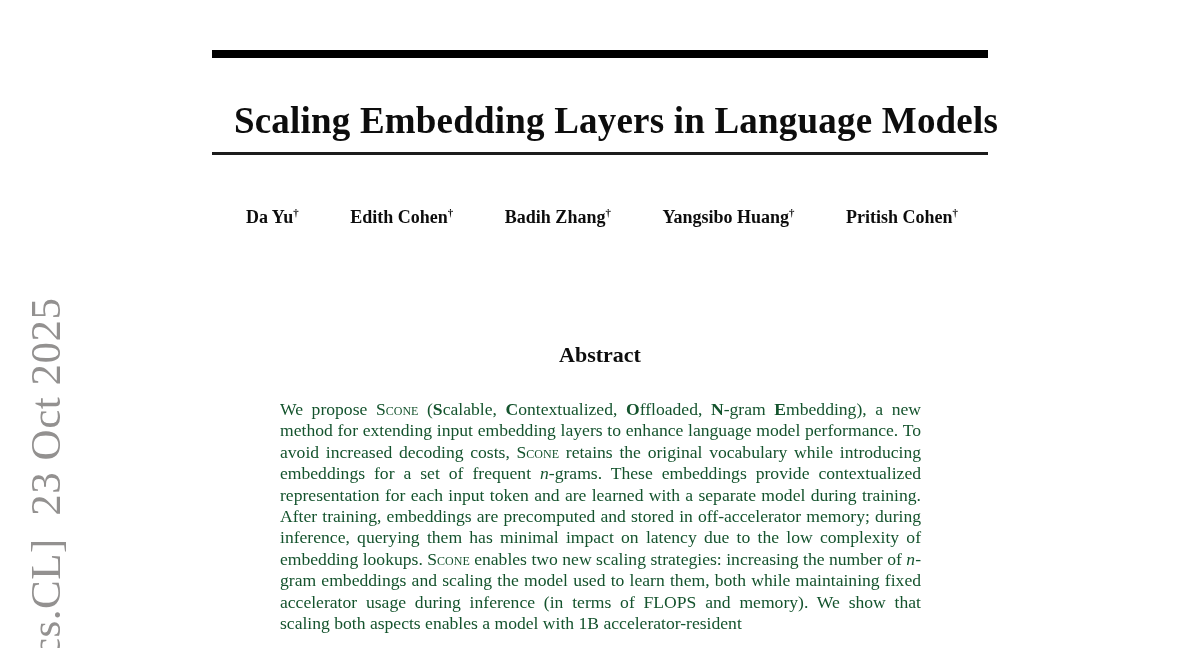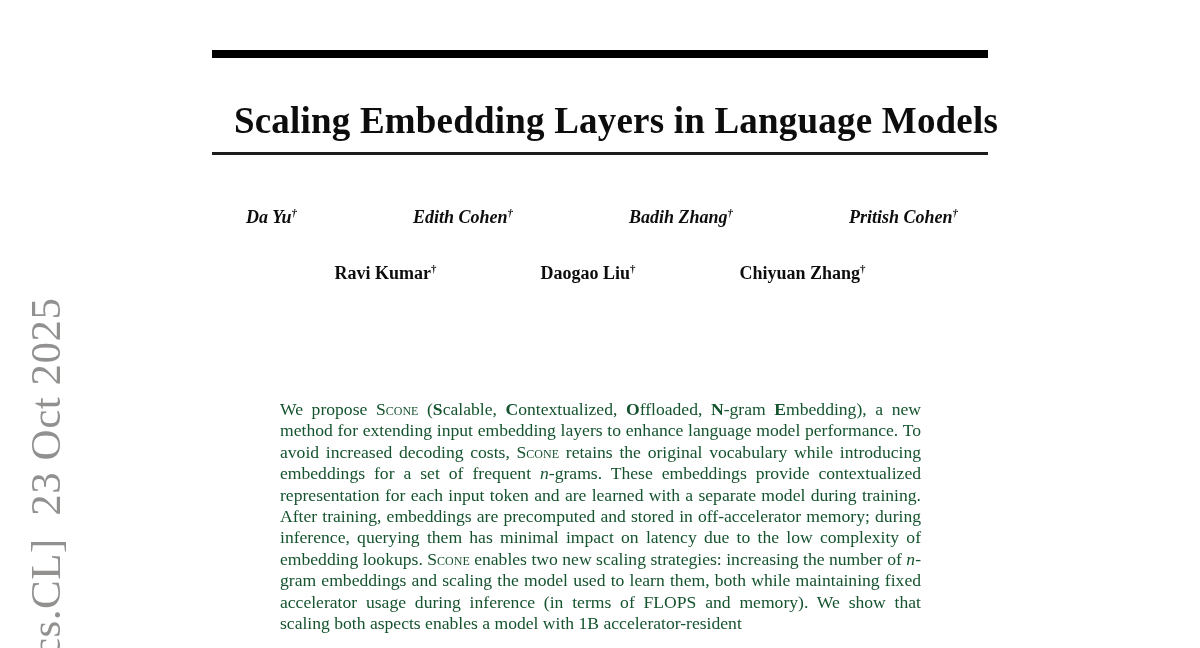--- a/index.html
+++ b/index.html
@@ -73,21 +73,20 @@
     font-weight: bold;
     font-size: 18px;
     line-height: 24px;
     white-space: nowrap;
   }
   .authors-row-1 {
     left: 246px;
     top: 205px;
     width: 712px;
     justify-content: space-between;
-    font-style: italic;
   }
   .authors-row-2 {
     left: 212px;
     top: 261px;
     width: 776px;
     justify-content: center;
     gap: 104px;
   }
   .author sup {
     font-size: 60%;
@@ -131,25 +130,22 @@
   <div class="rule-thick"></div>
 
   <h1 class="title">Scaling Embedding Layers in Language Models</h1>
 
   <div class="rule-thin"></div>
 
   <div class="authors-row authors-row-1">
     <span class="author"><span>Da Yu</span><sup>†</sup></span>
     <span class="author"><span>Edith Cohen</span><sup>†</sup></span>
     <span class="author"><span>Badih Zhang</span><sup>†</sup></span>
+    <span class="author"><span>Yangsibo Huang</span><sup>†</sup></span>
     <span class="author"><span>Pritish Cohen</span><sup>†</sup></span>
   </div>
 
-  <div class="authors-row authors-row-2">
-    <span class="author"><span>Ravi Kumar</span><sup>†</sup></span>
-    <span class="author"><span>Daogao Liu</span><sup>†</sup></span>
-    <span class="author"><span>Chiyuan Zhang</span><sup>†</sup></span>
-  </div>
 
+  <h2 class="abstract-heading">Abstract</h2>
 
   <p class="abstract-text"><span>We propose </span><span class="sc">Scone</span><span> (</span><span class="b">S</span><span>calable, </span><span class="b">C</span><span>ontextualized, </span><span class="b">O</span><span>ffloaded, </span><span class="b">N</span><span>-gram </span><span class="b">E</span><span>mbedding), a new method for extending input embedding layers to enhance language model performance. To avoid increased decoding costs, </span><span class="sc">Scone</span><span> retains the original vocabulary while introducing embeddings for a set of frequent </span><span class="i">n</span><span>-grams. These embeddings provide contextualized representation for each input token and are learned with a separate model during training. After training, embeddings are precomputed and stored in off-accelerator memory; during inference, querying them has minimal impact on latency due to the low complexity of embedding lookups. </span><span class="sc">Scone</span><span> enables two new scaling strategies: increasing the number of </span><span class="i">n</span><span>-gram embeddings and scaling the model used to learn them, both while maintaining fixed accelerator usage during inference (in terms of FLOPS and memory). We show that scaling both aspects enables a model with 1B accelerator-resident</span></p>
 
 </div>
 
 </body></html>

